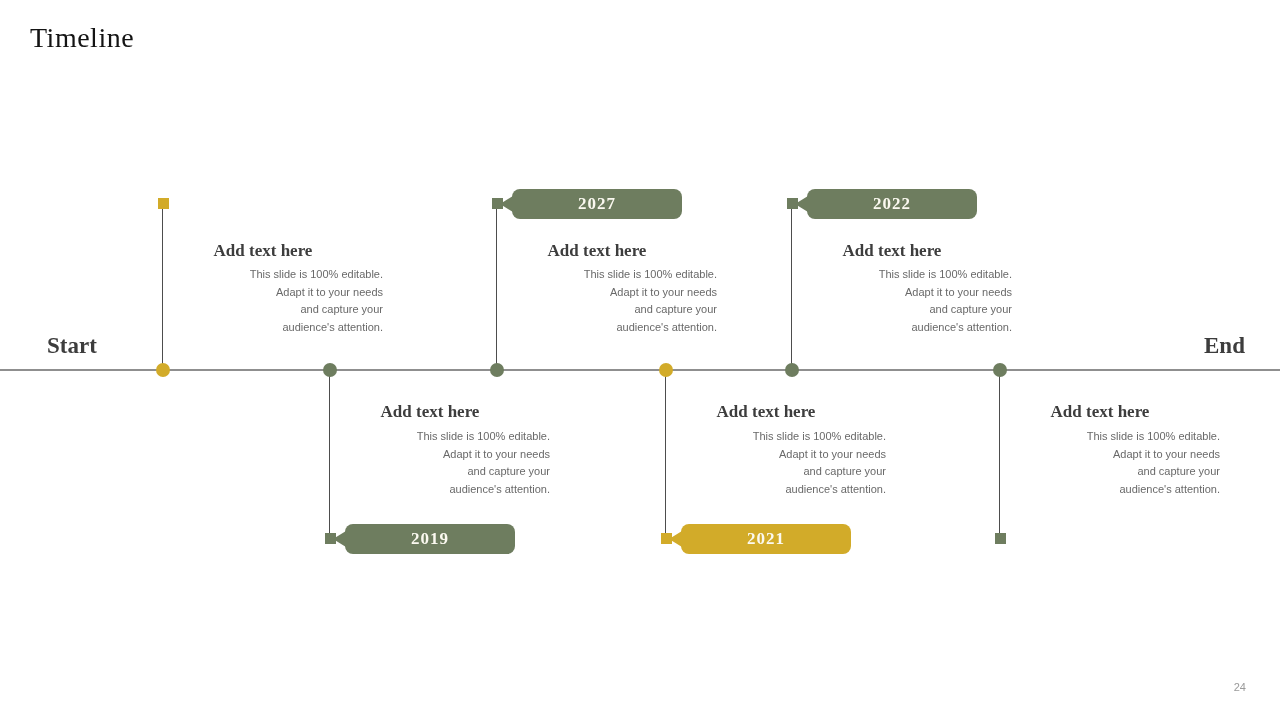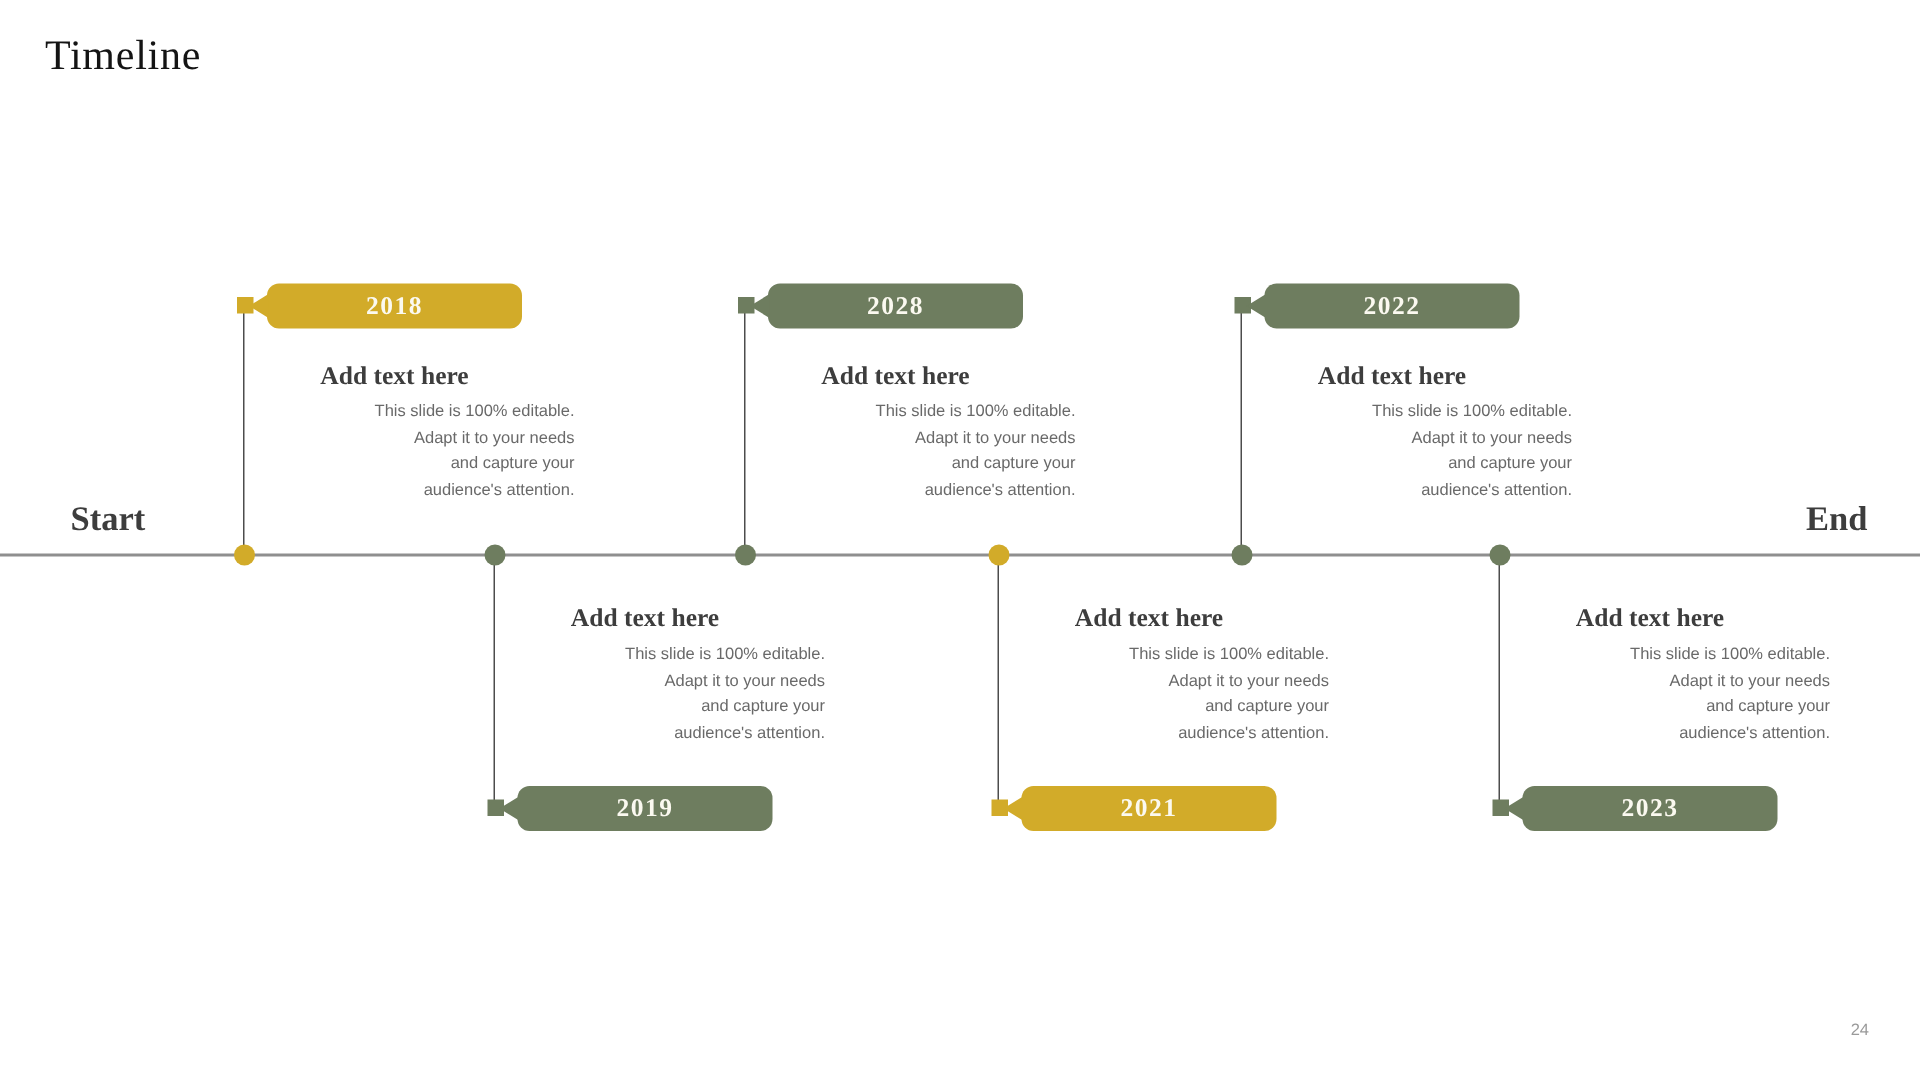--- a/index.html
+++ b/index.html
@@ -90,41 +90,38 @@
     font-size:11px; line-height:17.5px; color:var(--body_text);
   }
   .top .body-text    { top:81px; }
   .bottom .body-text { top:65px; }
 
   
   .i0 { left:143px; }
   .i1 { left:310px; }
   .i2 { left:477px; }
   .i3 { left:646px; }
-  .i4 { left:808px; }
+  .i4 { left:772px; }
   .i5 { left:980px; }
 </style>
 </head>
 <body>
 
 <div class="stage">
 
   <div class="slide-title">Timeline</div>
 
   <div class="timeline-line"></div>
   <div class="start-label">Start</div>
   <div class="end-label">End</div>
 
   <div class="item top c-yellow i0">
     <div class="connector"></div>
     <div class="square"></div>
     <div class="dot"></div>
-    <div class="badge">
-      <span>2018</span>
-    </div>
     <div class="heading">Add text here</div>
     <div class="body-text">
       <div>This slide is 100% editable.</div>
       <div>Adapt it to your needs</div>
       <div>and capture your</div>
       <div>audience's attention.</div>
     </div>
   </div>
 
   <div class="item bottom c-green i1">
@@ -141,21 +138,21 @@
       <div>and capture your</div>
       <div>audience's attention.</div>
     </div>
   </div>
 
   <div class="item top c-green i2">
     <div class="connector"></div>
     <div class="square"></div>
     <div class="dot"></div>
     <div class="badge">
-      <span>2028</span>
+      <span>2027</span>
     </div>
     <div class="heading">Add text here</div>
     <div class="body-text">
       <div>This slide is 100% editable.</div>
       <div>Adapt it to your needs</div>
       <div>and capture your</div>
       <div>audience's attention.</div>
     </div>
   </div>
 
@@ -188,23 +185,20 @@
       <div>Adapt it to your needs</div>
       <div>and capture your</div>
       <div>audience's attention.</div>
     </div>
   </div>
 
   <div class="item bottom c-green i5">
     <div class="connector"></div>
     <div class="square"></div>
     <div class="dot"></div>
-    <div class="badge">
-      <span>2023</span>
-    </div>
     <div class="heading">Add text here</div>
     <div class="body-text">
       <div>This slide is 100% editable.</div>
       <div>Adapt it to your needs</div>
       <div>and capture your</div>
       <div>audience's attention.</div>
     </div>
   </div>
 
   <div class="page-number">24</div>

